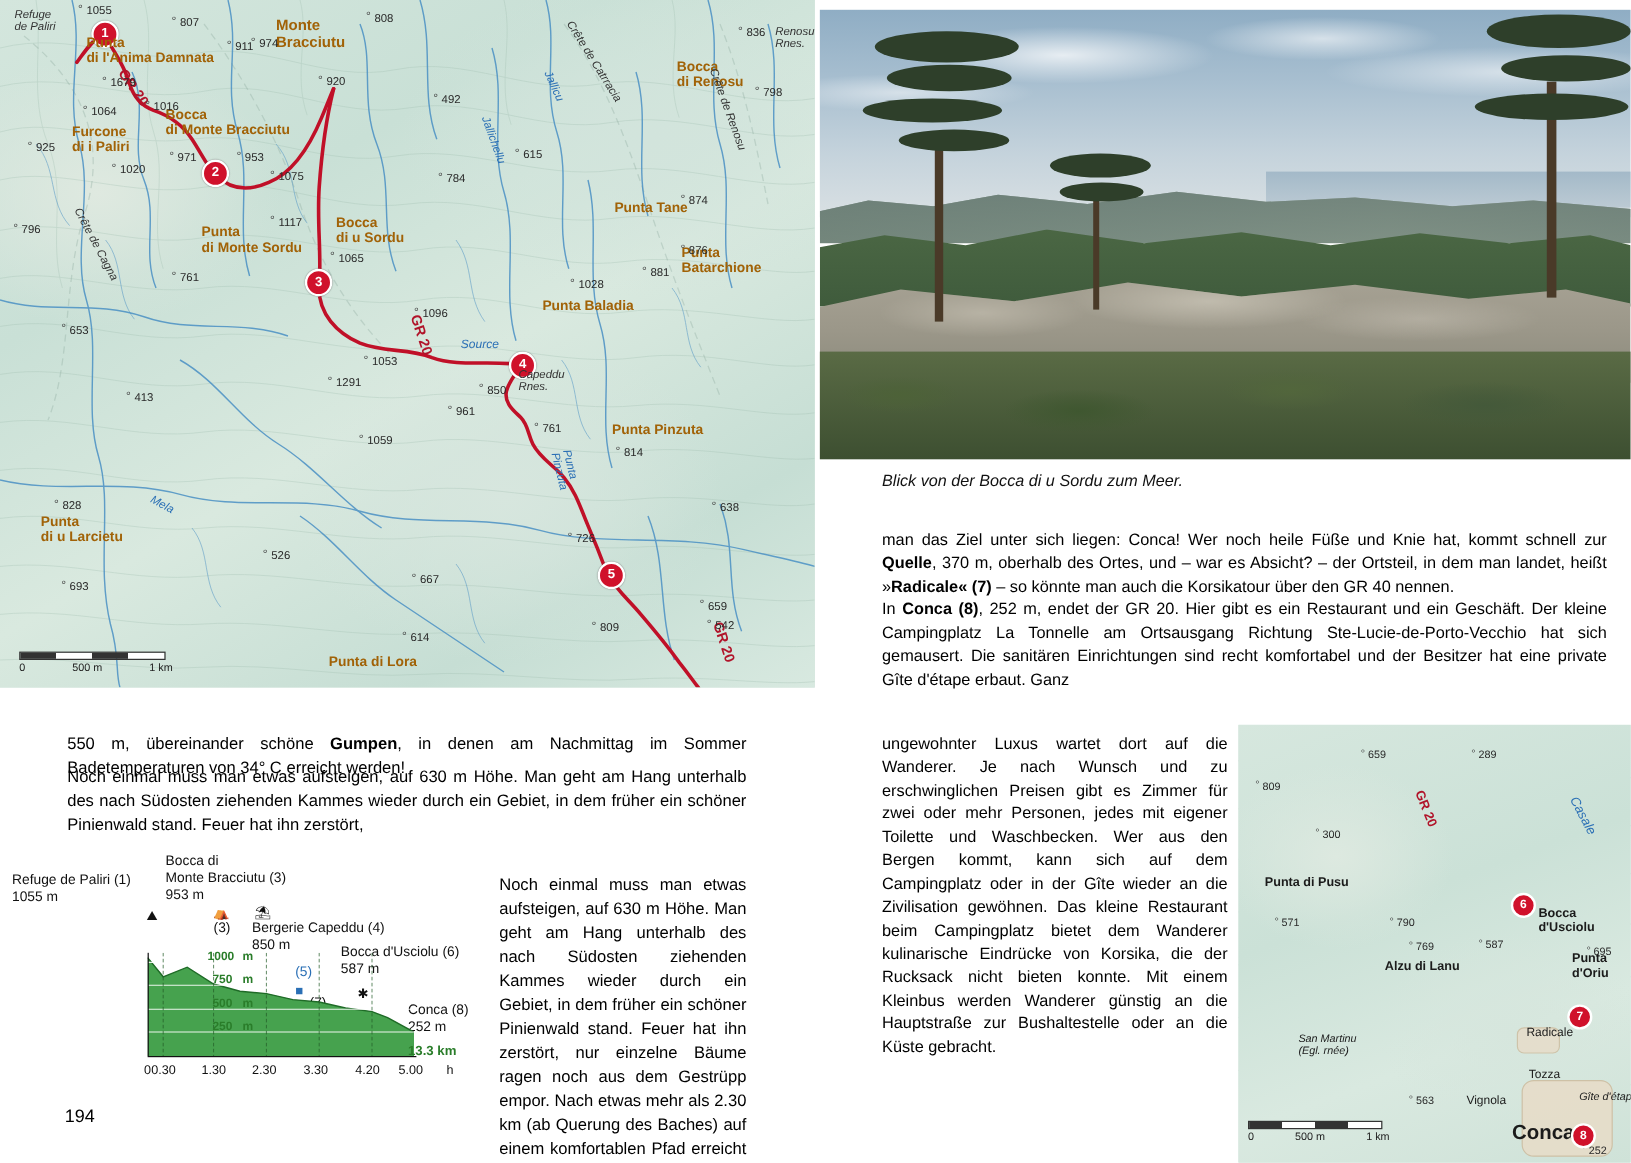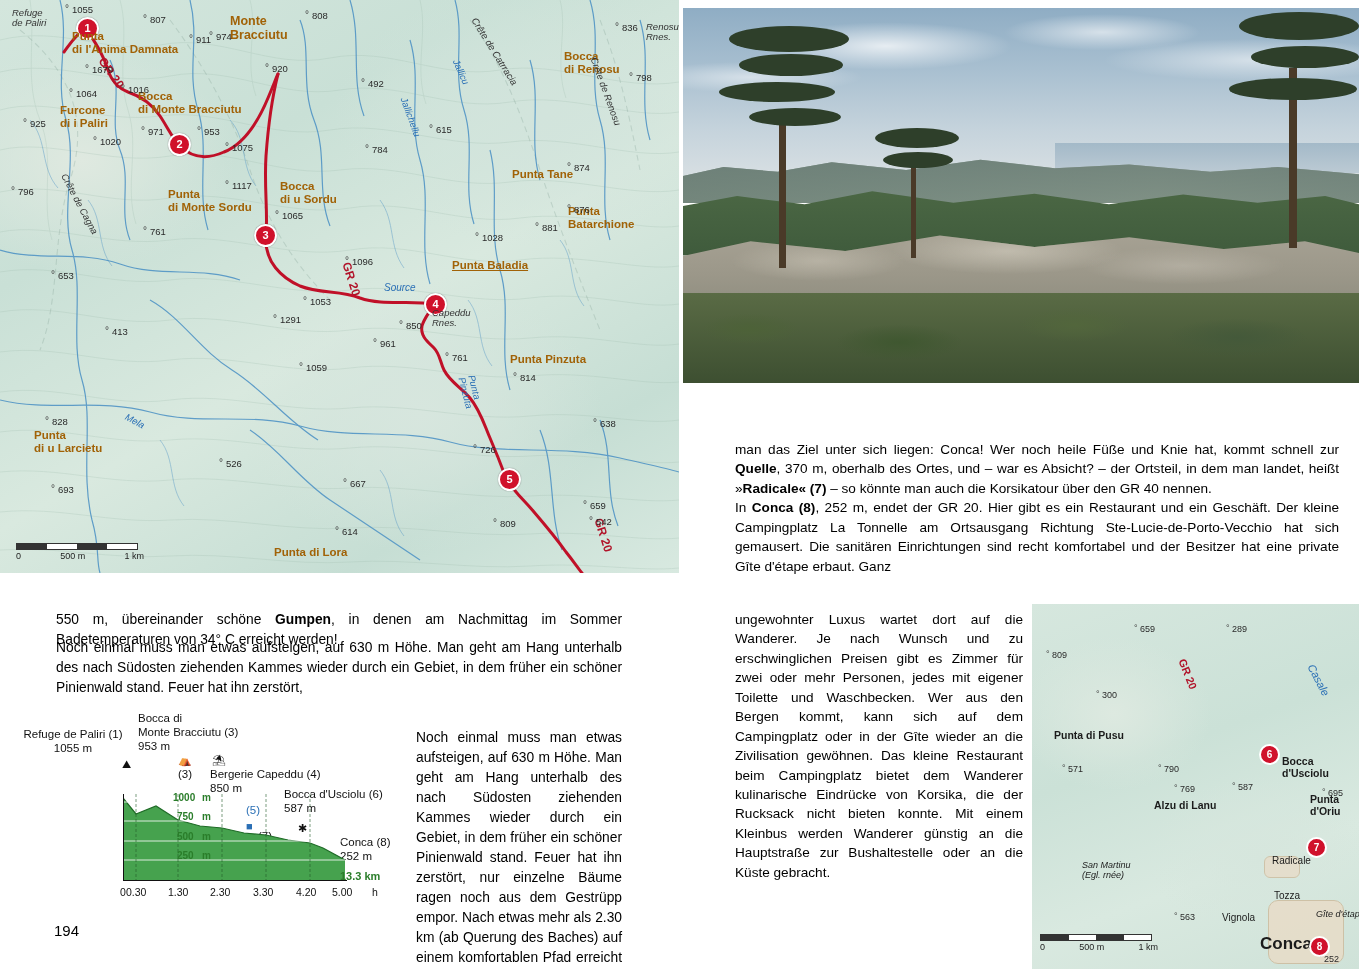--- a/index.html
+++ b/index.html
@@ -458,21 +458,21 @@
 di i Paliri</div>
     <div class="map-label bold" style="left:168px; top:188px; white-space:pre;">Punta
 di Monte Sordu</div>
     <div class="map-label bold" style="left:280px; top:180px; white-space:pre;">Bocca
 di u Sordu</div>
     <div class="map-label bold" style="left:564px; top:50px; white-space:pre;">Bocca
 di Renosu</div>
     <div class="map-label bold" style="left:512px; top:168px;">Punta Tane</div>
     <div class="map-label bold" style="left:568px; top:205px; white-space:pre;">Punta
 Batarchione</div>
-    <div class="map-label bold" style="left:452px; top:259px;text-decoration:underline;">Punta Baladia</div>
+    <div class="map-label bold" style="left:452px; top:249px;">Punta Baladia</div>
     <div class="map-label bold" style="left:510px; top:353px;">Punta Pinzuta</div>
     <div class="map-label bold" style="left:34px; top:429px; white-space:pre;">Punta
 di u Larcietu</div>
     <div class="map-label bold" style="left:274px; top:546px;">Punta di Lora</div>
 
     <div class="italic-label" style="left:12px; top:8px; white-space:pre;">Refuge
 de Paliri</div>
     <div class="italic-label" style="left:68px; top:172px; transform:rotate(62deg); transform-origin:left top;">Crête de Cagna</div>
     <div class="italic-label" style="left:478px; top:16px; transform:rotate(58deg); transform-origin:left top;">Crête de Catrracia</div>
     <div class="italic-label" style="left:598px; top:56px; transform:rotate(70deg); transform-origin:left top;">Crête de Renosu</div>
@@ -560,20 +560,21 @@
     <div class="tree" style="left:36px; top:74px; width:116px; height:20px; border-radius:50%;"></div>
     <div class="tree" style="left:66px; top:100px; width:92px; height:18px; border-radius:50%;"></div>
     <div class="trunk" style="left:228px; top:150px; width:5px; height:100px;"></div>
     <div class="tree" style="left:192px; top:120px; width:84px; height:20px; border-radius:50%;"></div>
     <div class="tree" style="left:200px; top:144px; width:70px; height:16px; border-radius:50%;"></div>
     <div class="trunk" style="left:606px; top:60px; width:8px; height:180px;"></div>
     <div class="tree" style="left:556px; top:4px; width:120px; height:28px; border-radius:50%;"></div>
     <div class="tree" style="left:568px; top:38px; width:108px; height:22px; border-radius:50%;"></div>
     <div class="tree" style="left:546px; top:70px; width:128px; height:22px; border-radius:50%;"></div>
   </div>
+  <div class="photo-caption">Blick von der Bocca di u Sordu zum Meer.</div>
 
   <div class="right-text">
     <p><span>man das Ziel unter sich liegen: Conca! Wer noch heile Füße und Knie hat, kommt schnell zur </span><b>Quelle</b><span>, 370 m, oberhalb des Ortes, und – war es Absicht? – der Ortsteil, in dem man landet, heißt »</span><b>Radicale« (7)</b><span> – so könnte man auch die Korsikatour über den GR 40 nennen.</span></p>
     <p><span>In </span><b>Conca (8)</b><span>, 252 m, endet der GR 20. Hier gibt es ein Restaurant und ein Geschäft. Der kleine Campingplatz La Tonnelle am Ortsausgang Richtung Ste-Lucie-de-Porto-Vecchio hat sich gemausert. Die sanitären Einrichtungen sind recht komfortabel und der Besitzer hat eine private Gîte d'étape erbaut. Ganz</span></p>
   </div>
   <div class="right-text narrow">
     <p>ungewohnter Luxus wartet dort auf die Wanderer. Je nach Wunsch und zu erschwinglichen Preisen gibt es Zimmer für zwei oder mehr Personen, jedes mit eigener Toilette und Waschbecken. Wer aus den Bergen kommt, kann sich auf dem Campingplatz oder in der Gîte wieder an die Zivilisation gewöhnen. Das kleine Restaurant beim Campingplatz bietet dem Wanderer kulinarische Eindrücke von Korsika, die der Rucksack nicht bieten konnte. Mit einem Kleinbus werden Wanderer günstig an die Hauptstraße zur Bushaltestelle oder an die Küste gebracht.</p>
   </div>
 
   <div class="map-inset">
@@ -653,21 +654,21 @@
   </div>
   <div class="left-text-bottom">
     <p><span>Noch einmal muss man etwas aufsteigen, auf 630 m Höhe. Man geht am Hang unterhalb des nach Südosten ziehenden Kammes wieder durch ein Gebiet, in dem früher ein schöner Pinienwald stand. Feuer hat ihn zerstört, nur einzelne Bäume ragen noch aus dem Gestrüpp empor. Nach etwas mehr als 2.30 km (ab Querung des Baches) auf einem komfortablen Pfad erreicht man die </span></p>
   </div>
 
   <div style="position:absolute; left:56px; top:638px; width:566px; font-size:13.8px; line-height:1.45; text-align:justify;">
     <span>Noch einmal muss man etwas aufsteigen, auf 630 m Höhe. Man geht am Hang unterhalb des nach Südosten ziehenden Kammes wieder durch ein Gebiet, in dem früher ein schöner Pinienwald stand. Feuer hat ihn zerstört,</span>
   </div>
 
   <div class="profile">
-    <div class="prof-label" style="left:0px; top:22px; text-align:center; width:126px;">
+    <div class="prof-label" style="left:0px; top:22px; text-align:left; width:126px;">
       <span>Refuge de Paliri (1)</span><br>
       <span class="alt">1055 m</span>
     </div>
     <div class="prof-label" style="left:128px; top:6px;">
       <span style="white-space:pre;">Bocca di
 Monte Bracciutu (3)</span><br>
       <span class="alt">953 m</span>
     </div>
     <div class="prof-label" style="left:168px; top:62px;">(3)</div>
     <div class="prof-label" style="left:200px; top:62px;">

